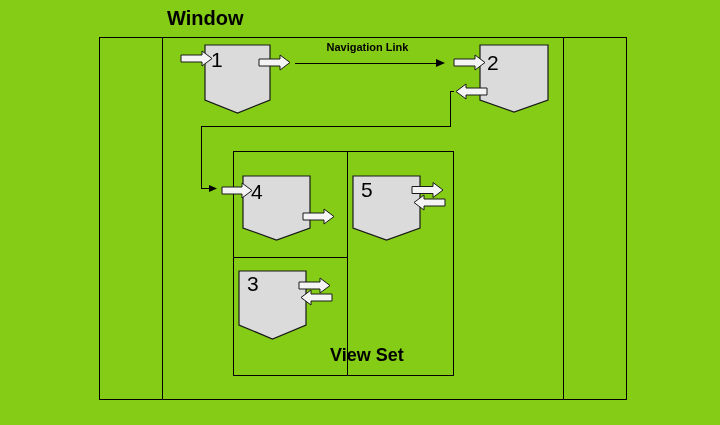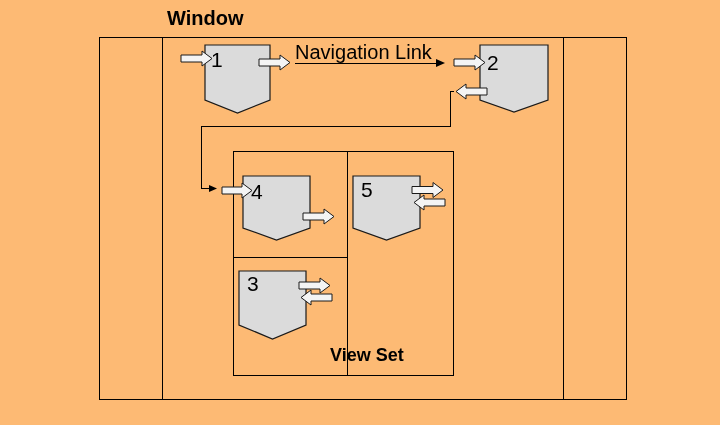--- a/index.html
+++ b/index.html
@@ -1,23 +1,23 @@
 <!DOCTYPE html>
 <html><head>
 <meta charset="utf-8">
 <style>
   html,body{margin:0;padding:0;background:#fff;}
   .stage{
-    position:relative;width:720px;height:425px;background:#fdba74;
+    position:relative;width:720px;height:425px;background:#84cc16;
     font-family:"Liberation Sans","DejaVu Sans",sans-serif;overflow:hidden;
   }
   .stage svg{position:absolute;left:0;top:0;}
   .lbl{position:absolute;color:#000;white-space:nowrap;line-height:1;}
   .title{font-size:20px;font-weight:bold;}
-  .navlbl{font-size:20px;text-align:left;}
+  .navlbl{font-size:11px;text-align:center;font-weight:bold;}
   .vslbl{font-size:18px;font-weight:bold;text-align:left;}
   .num{font-size:21px;}
 </style>
 </head>
 <body>
 
 <div class="stage">
 
   <svg width="720" height="425" viewBox="0 0 720 425">
 

